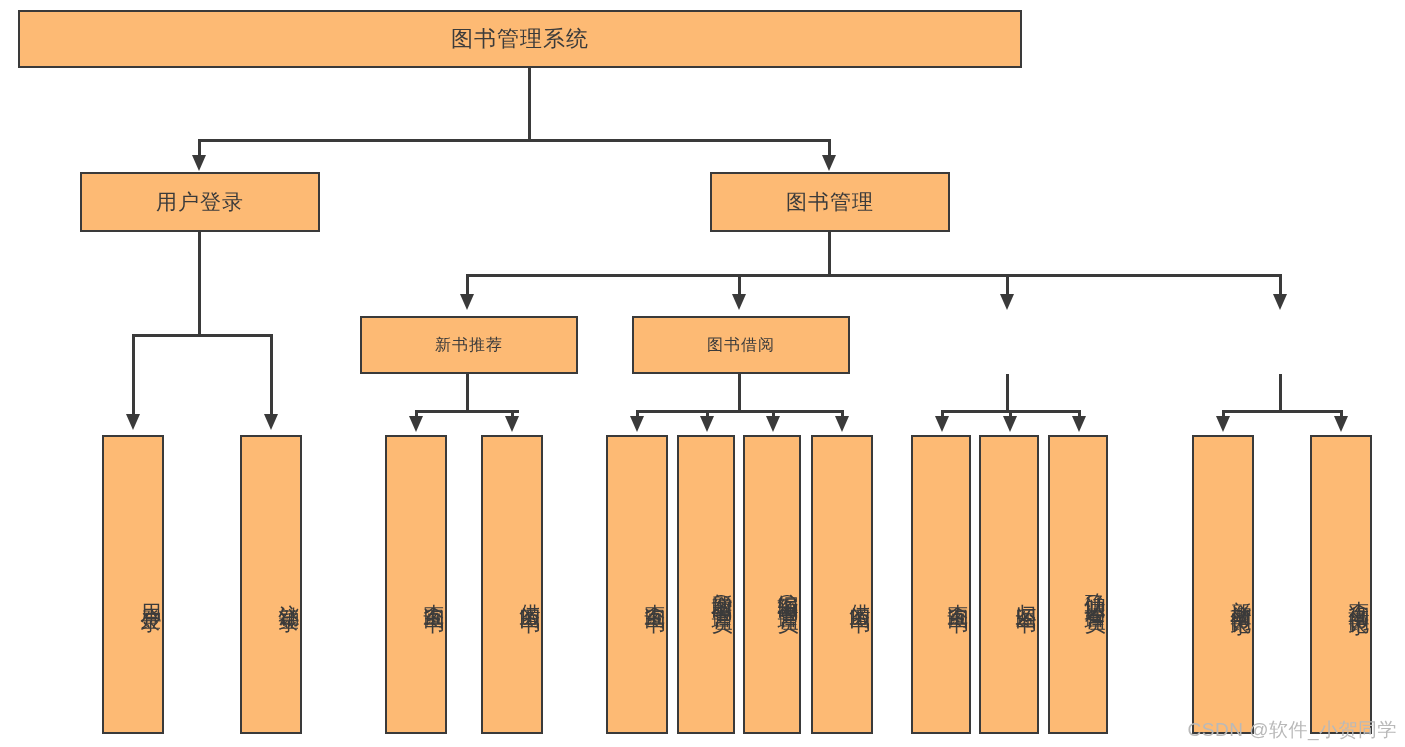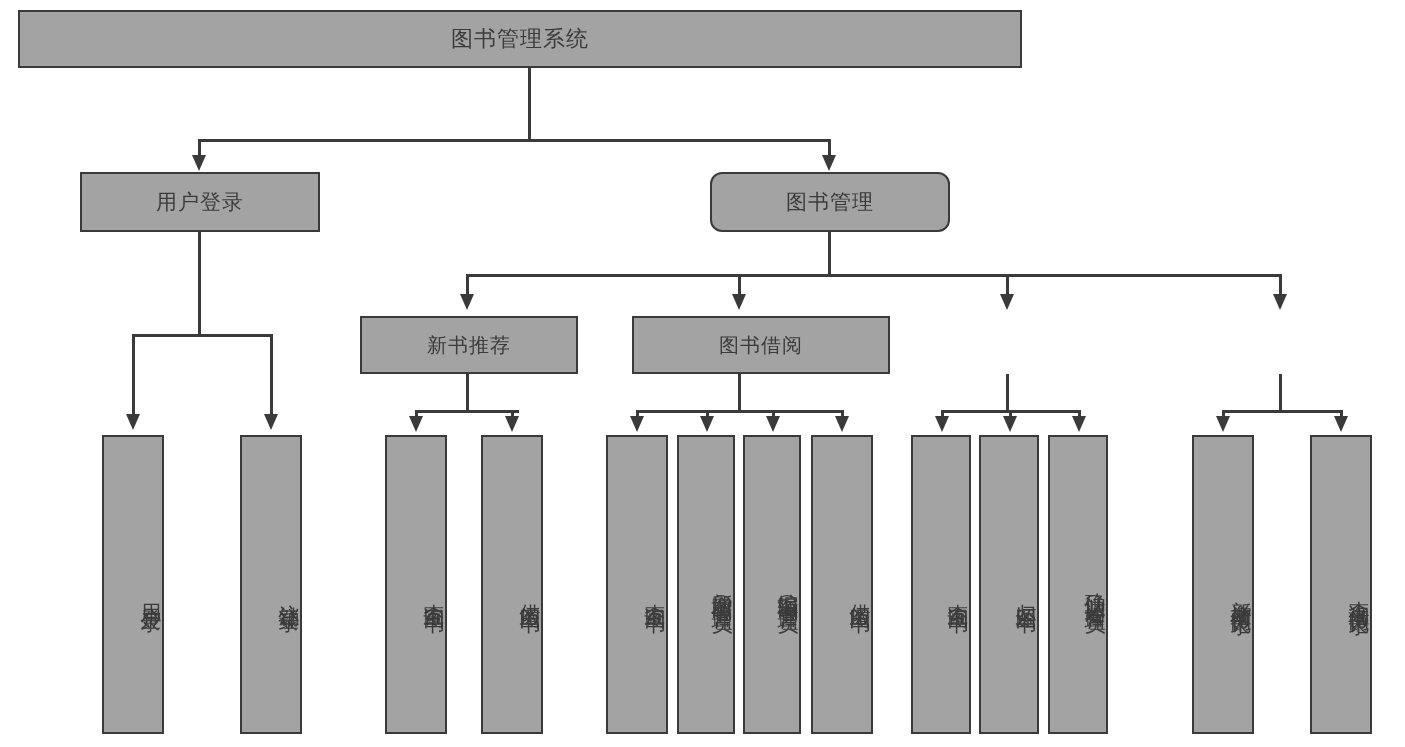--- a/index.html
+++ b/index.html
@@ -12,36 +12,36 @@
     position:relative;
     width:1405px;
     height:747px;
     background:#ffffff;
     overflow:hidden;
   }
   
   .node{
     position:absolute;
     box-sizing:border-box;
-    background:#a3a3a3;
+    background:#fdba74;
     border:2px solid #3a3a3a;
     display:flex;
     align-items:center;
     justify-content:center;
     color:#3b3b3b;
     letter-spacing:1px;
   }
   .node.root{
     font-size:22px;
   }
   .node.lvl1{
     font-size:21px;
   }
   .node.lvl2{
-    font-size:20px;
+    font-size:16px;
   }
   
   .node.leaf{
     font-size:21px;
     writing-mode:vertical-rl;
     text-orientation:upright;
     align-items:flex-start;
     justify-content:center;
     padding-top:16px;
     line-height:1.0;
@@ -94,21 +94,21 @@
   <div class="vline" style="left:198px;top:139px;height:18px;"></div>
   <div class="arrow" style="left:192px;top:155px;"></div>
 
   <div class="vline" style="left:828px;top:139px;height:18px;"></div>
   <div class="arrow" style="left:822px;top:155px;"></div>
 
   <div class="node lvl1" style="left:80px;top:172px;width:240px;height:60px;">
     <span>用户登录</span>
   </div>
 
-  <div class="node lvl1" style="left:710px;top:172px;width:240px;height:60px;border-radius:12px;">
+  <div class="node lvl1" style="left:710px;top:172px;width:240px;height:60px;">
     <span>图书管理</span>
   </div>
 
   <div class="vline" style="left:198px;top:232px;height:103px;"></div>
   <div class="hline" style="left:132px;top:334px;width:138px;"></div>
   <div class="vline" style="left:132px;top:334px;height:82px;"></div>
   <div class="arrow" style="left:126px;top:414px;"></div>
   <div class="vline" style="left:270px;top:334px;height:82px;"></div>
   <div class="arrow" style="left:264px;top:414px;"></div>
 
@@ -123,21 +123,21 @@
 
   <div class="vline" style="left:1006px;top:274px;height:22px;"></div>
   <div class="arrow" style="left:1000px;top:294px;"></div>
 
   <div class="vline" style="left:1279px;top:274px;height:22px;"></div>
   <div class="arrow" style="left:1273px;top:294px;"></div>
 
   <div class="node lvl2" style="left:360px;top:316px;width:218px;height:58px;">
     <span>新书推荐</span>
   </div>
-  <div class="node lvl2" style="left:632px;top:316px;width:258px;height:58px;font-family:Liberation Mono, monospace;">
+  <div class="node lvl2" style="left:632px;top:316px;width:218px;height:58px;font-family:Liberation Mono, monospace;">
     <span>图书借阅</span>
   </div>
 
   <div class="vline" style="left:466px;top:374px;height:37px;"></div>
   <div class="hline" style="left:415px;top:410px;width:104px;"></div>
   <div class="vline" style="left:415px;top:410px;height:8px;"></div>
   <div class="arrow" style="left:409px;top:416px;"></div>
   <div class="vline" style="left:511px;top:410px;height:8px;"></div>
   <div class="arrow" style="left:505px;top:416px;"></div>
 
@@ -205,14 +205,15 @@
     <span class="vtext">确认归还（管理员）</span>
   </div>
 
   <div class="node leaf" style="left:1192px;top:435px;width:62px;height:299px;">
     <span class="vtext">新增借阅记录</span>
   </div>
   <div class="node leaf" style="left:1310px;top:435px;width:62px;height:299px;">
     <span class="vtext">查询借阅记录</span>
   </div>
 
+  <div id="watermark">CSDN @软件_小贺同学</div>
 
 </div>
 
 </body></html>

